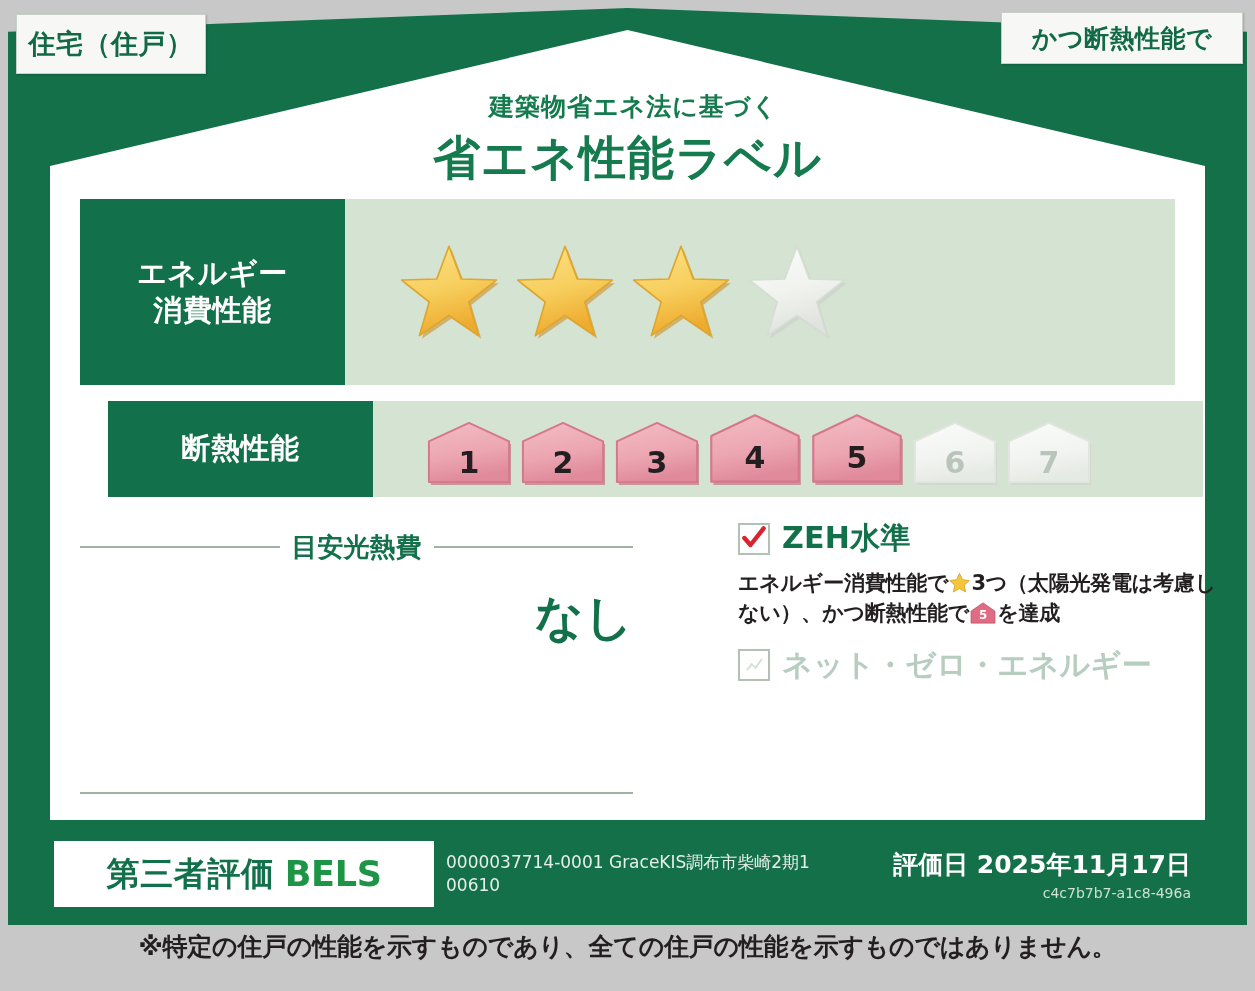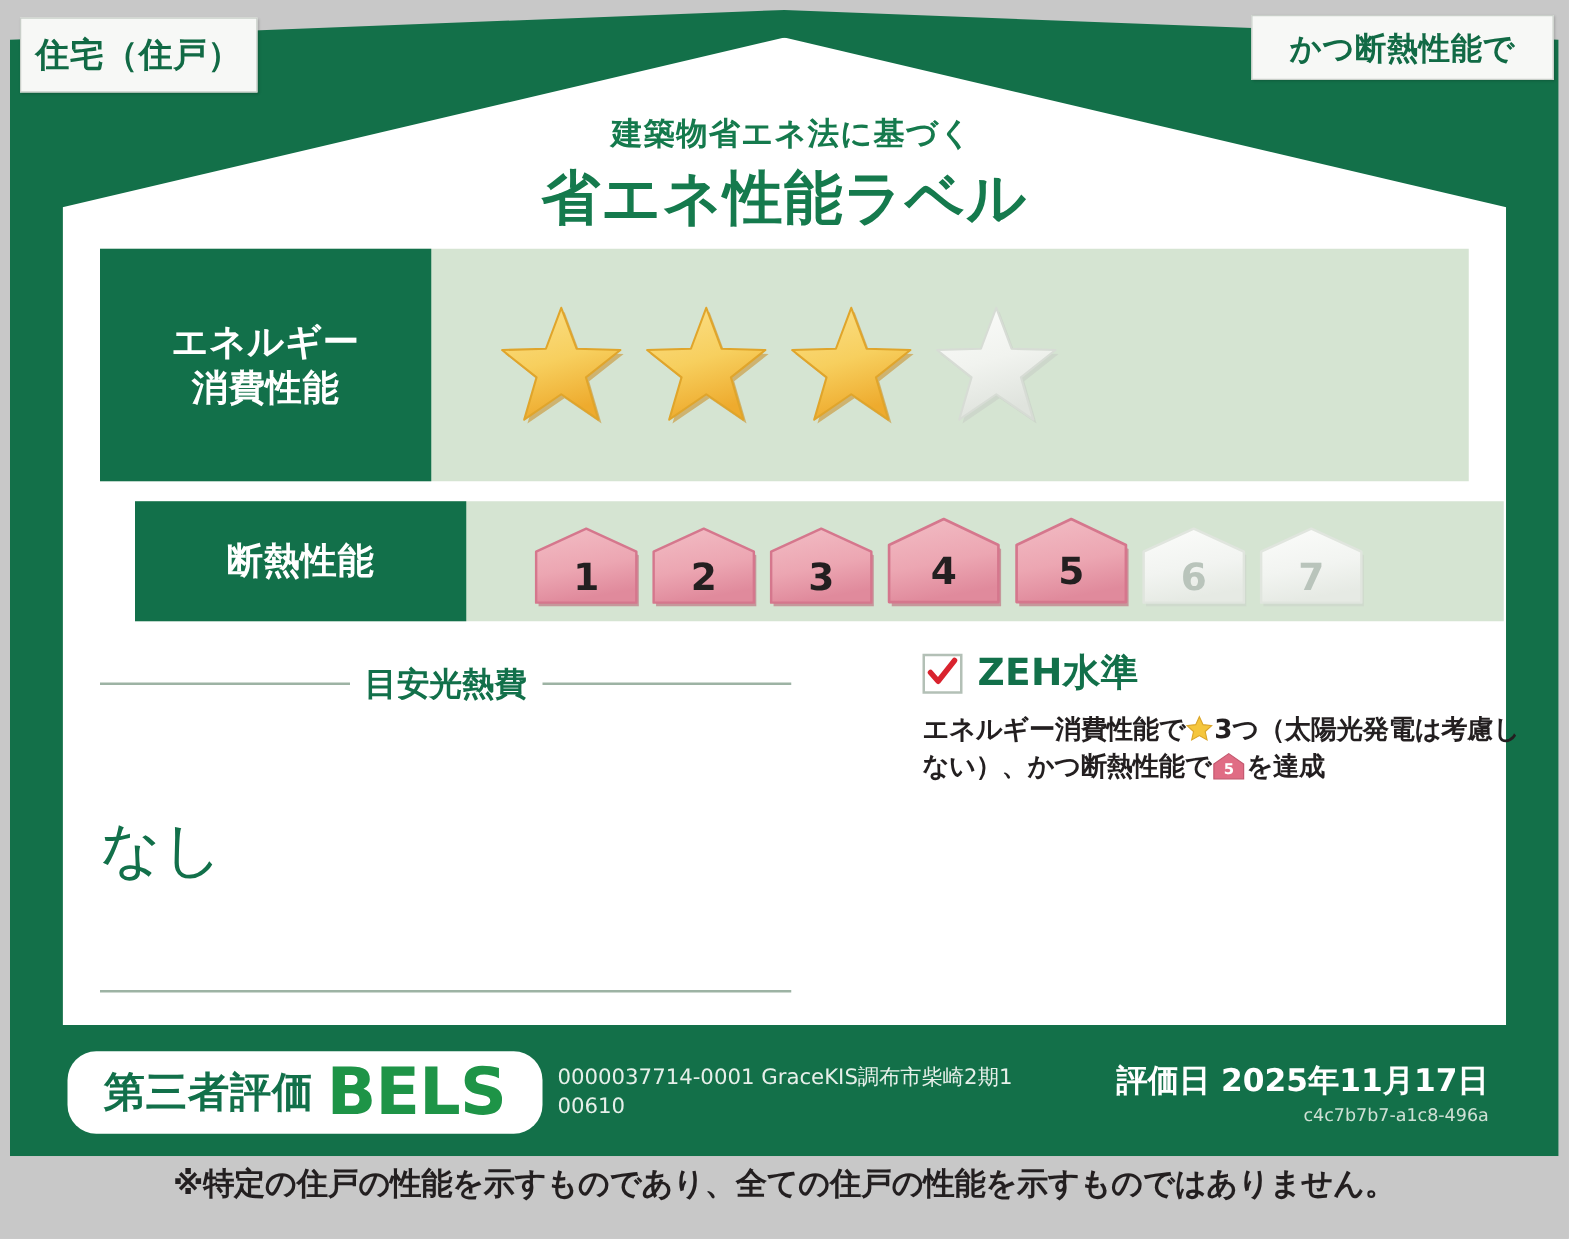--- a/index.html
+++ b/index.html
@@ -133,24 +133,24 @@
     height: 30px;
   }
   #cost-head .rule { flex: 1; height: 2px; background: #9db3a4; }
   #cost-head-label {
     color: #12704a;
     font-weight: bold;
     font-size: 26px;
     white-space: nowrap;
   }
   #cost-value {
-    margin-top: 86px;
-    text-align: left;
+    margin-top: 24px;
+    text-align: right;
     color: #12704a;
-    font-weight: normal;
+    font-weight: bold;
     font-size: 48px;
   }
   #cost-bottom-rule {
     position: absolute;
     left: 0; bottom: 0;
     width: 100%; height: 2px;
     background: #9db3a4;
   }
 
   
@@ -193,27 +193,26 @@
     display: flex;
     align-items: center;
   }
   #bels-badge {
     background: #ffffff;
     width: 380px; height: 66px;
     display: flex; align-items: center; justify-content: center;
     gap: 10px;
     margin-left: 4px;
     flex: 0 0 380px;
-    border-radius: 23px;
   }
   #bels-badge-jp {
     font-size: 33px; font-weight: bold; color: #12704a; letter-spacing: 0.02em;
   }
   #bels-badge-en {
-    font-size: 52px; font-weight: bold; color: #1e9447; letter-spacing: -0.01em;
+    font-size: 35px; font-weight: bold; color: #1e9447; letter-spacing: -0.01em;
   }
   #bels-cert {
     flex: 1;
     color: #e6efe9;
     font-size: 17px;
     line-height: 1.35;
     padding-left: 12px;
     padding-right: 10px;
     max-width: 440px;
     word-break: break-all;
@@ -433,20 +432,30 @@
 
     <div id="zeh-desc">
       <span>エネルギー消費性能で</span><svg class="mini-star" viewBox="0 0 24 24">
           <polygon points="12,1.5 15.2,8.4 22.7,9.3 17.1,14.4 18.7,21.8 12,18 5.3,21.8 6.9,14.4 1.3,9.3 8.8,8.4" fill="#f5c63c" stroke="#dba62a" stroke-width="1"></polygon>
         </svg><span>3つ（太陽光発電は考慮しない）、かつ断熱性能で</span><svg class="mini-house" viewBox="0 0 30 24">
           <polygon points="2,10 15,1 28,10 28,23 2,23" fill="#e06c84" stroke="#c3566d" stroke-width="1"></polygon>
           <text x="15" y="19" font-size="13" font-weight="bold" fill="#ffffff" text-anchor="middle" font-family="DejaVu Sans, sans-serif">5</text>
         </svg><span>を達成</span>
     </div>
 
+    <div class="zeh-line" id="zeh-nze-line">
+      <span class="zeh-box">
+        <svg viewBox="0 0 32 32" width="22" height="22" style="position:absolute;left:4px;top:4px">
+          <polyline points="4,22 11,14 17,18 26,6" fill="none" stroke="#cfe0d5" stroke-width="2.5"></polyline>
+          <circle cx="11" cy="14" r="2" fill="#cfe0d5"></circle>
+          <circle cx="17" cy="18" r="2" fill="#cfe0d5"></circle>
+        </svg>
+      </span>
+      <span class="zeh-title muted">ネット・ゼロ・エネルギー</span>
+    </div>
   </div>
 
   <div id="bels-bar">
     <div id="bels-badge">
       <span id="bels-badge-jp">第三者評価</span>
       <span id="bels-badge-en">BELS</span>
     </div>
     <div id="bels-cert">0000037714-0001 GraceKIS調布市柴崎2期100610</div>
     <div id="bels-date-wrap">
       <div id="bels-date">評価日 2025年11月17日</div>

